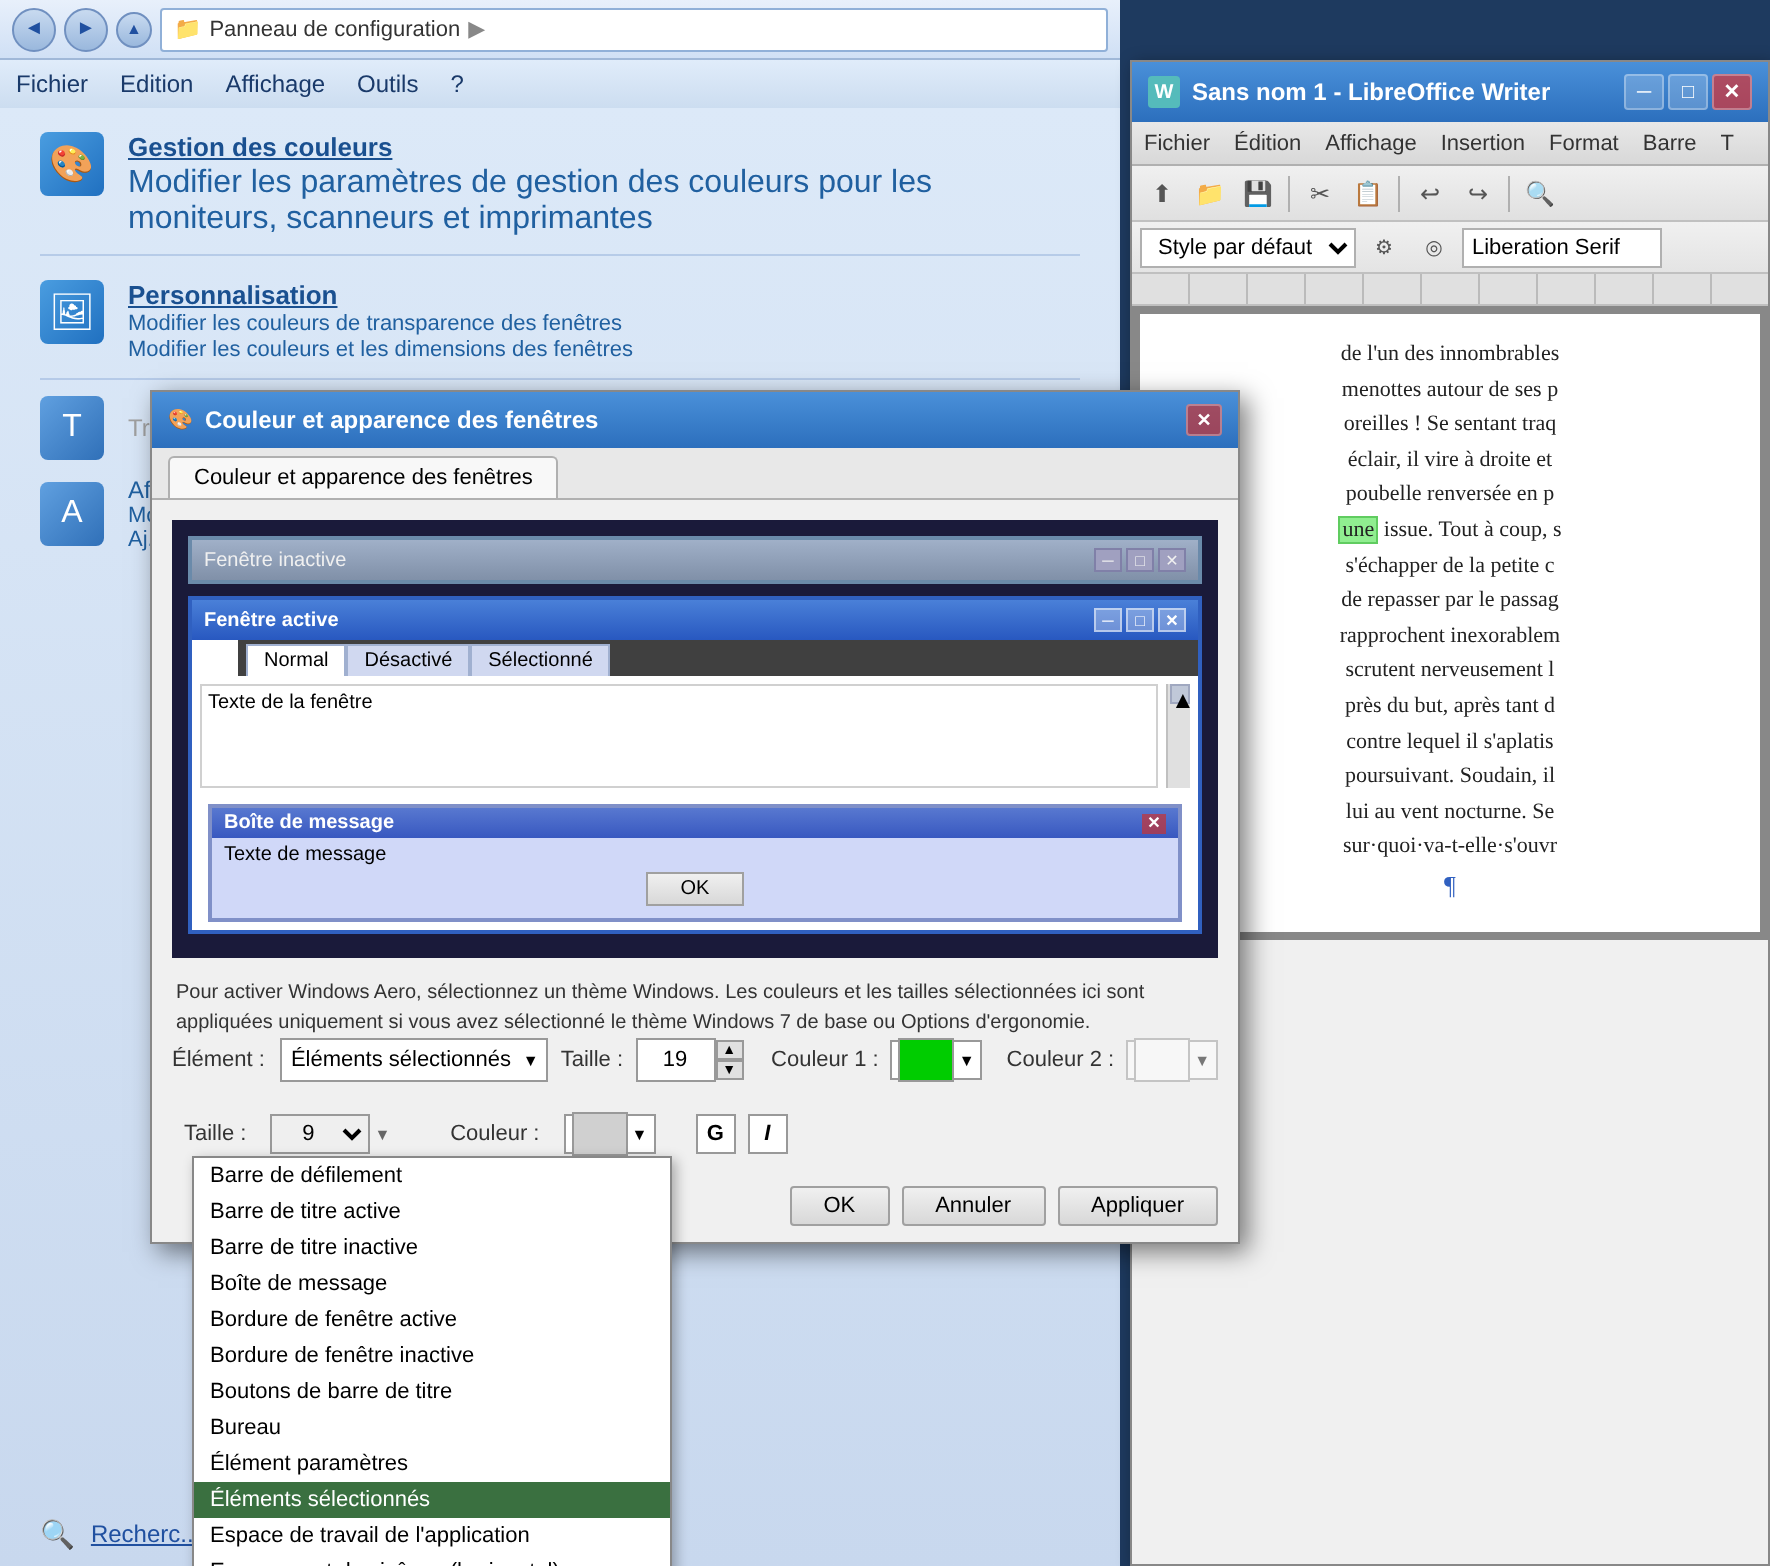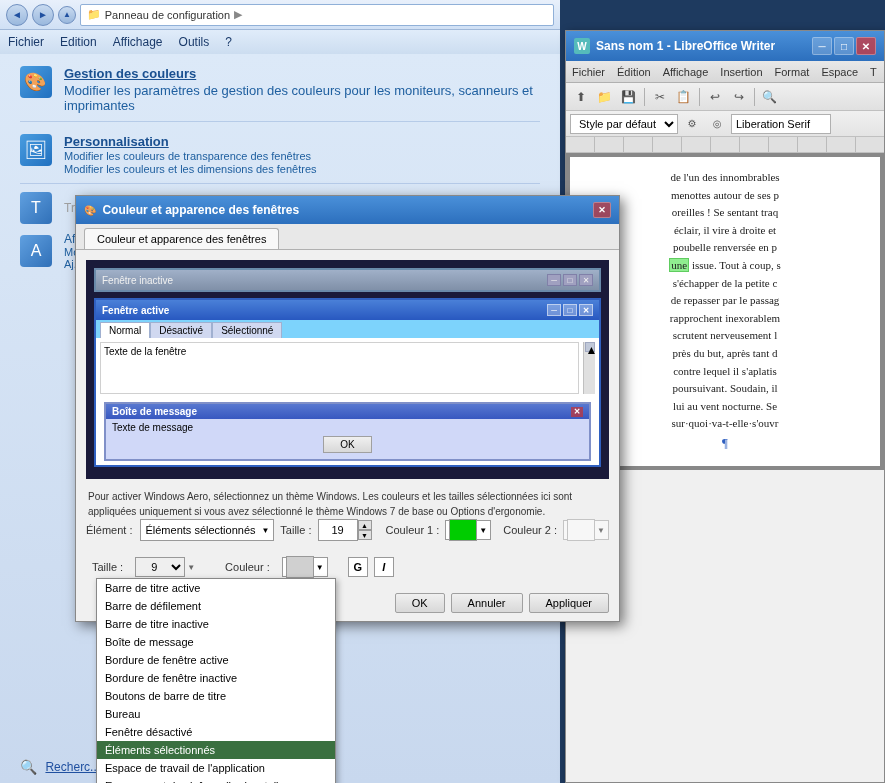--- a/index.html
+++ b/index.html
@@ -111,21 +111,21 @@
       background: linear-gradient(135deg, #4a9de0, #2070c0);
       border-radius: 4px;
       display: flex; align-items: center; justify-content: center;
       color: white; font-size: 18px;
     }
     .cp-section-text h3 {
       font-size: 13px; font-weight: bold;
       color: #1a5090; cursor: pointer; text-decoration: underline;
     }
     .cp-section-text p {
-      font-size: 13px; color: #2060a0; margin-top: 2px;
+      font-size: 16px; color: #2060a0; margin-top: 2px;
     }
     .cp-section-text .link {
       font-size: 11px; color: #2060a0; cursor: pointer; 
       display: block; margin-top: 1px;
     }
 
     .cp-divider {
       height: 1px; background: rgba(100,140,200,0.3); margin: 0 20px;
     }
 
@@ -296,21 +296,22 @@
       font-size: 10px; color: white; font-weight: bold; gap: 4px;
     }
     .preview-active-titlebar .p-controls { margin-left: auto; display: flex; gap: 2px; }
     .preview-active-titlebar .p-btn {
       width: 14px; height: 12px; background: rgba(255,255,255,0.3);
       border: 1px solid rgba(255,255,255,0.5); font-size: 8px; color: white;
       display: flex; align-items: center; justify-content: center;
     }
     .preview-tabs {
       display: flex; gap: 0; padding: 2px 4px 0 4px;
-      background: #7dd3fc;
+      background: #404040;
+      margin-left: 23px;
     }
     .preview-tab {
       padding: 2px 8px; font-size: 10px;
       background: #d0d8f0; border: 1px solid #a0b0d0; border-bottom: none;
     }
     .preview-tab.active { background: white; }
     .preview-scrollbar {
       display: flex; height: 60px;
     }
     .preview-text-area {
@@ -534,21 +535,21 @@
       <div class="win-btn close">✕</div>
     </div>
   </div>
 
   <div class="lo-menubar">
     <span>Fichier</span>
     <span>Édition</span>
     <span>Affichage</span>
     <span>Insertion</span>
     <span>Format</span>
-    <span>Espace</span>
+    <span>Barre</span>
     <span>T</span>
   </div>
 
   <div class="lo-toolbar">
     <div class="lo-toolbar-btn">⬆</div>
     <div class="lo-toolbar-btn">📁</div>
     <div class="lo-toolbar-btn">💾</div>
     <div class="lo-toolbar-sep"></div>
     <div class="lo-toolbar-btn">✂</div>
     <div class="lo-toolbar-btn">📋</div>
@@ -718,25 +719,25 @@
   </div>
 
   <div class="dialog-actions">
     <button class="action-btn">OK</button>
     <button class="action-btn">Annuler</button>
     <button class="action-btn">Appliquer</button>
   </div>
 </div>
 
 <div class="dropdown-list">
+  <div class="dropdown-item">Barre de défilement</div>
   <div class="dropdown-item">Barre de titre active</div>
-  <div class="dropdown-item">Barre de défilement</div>
   <div class="dropdown-item">Barre de titre inactive</div>
   <div class="dropdown-item">Boîte de message</div>
   <div class="dropdown-item">Bordure de fenêtre active</div>
   <div class="dropdown-item">Bordure de fenêtre inactive</div>
   <div class="dropdown-item">Boutons de barre de titre</div>
   <div class="dropdown-item">Bureau</div>
-  <div class="dropdown-item">Fenêtre désactivé</div>
+  <div class="dropdown-item">Élément paramètres</div>
   <div class="dropdown-item highlighted">Éléments sélectionnés</div>
   <div class="dropdown-item">Espace de travail de l'application</div>
   <div class="dropdown-item">Espacement des icônes (horizontal)</div>
 </div>
 
 </body></html>

